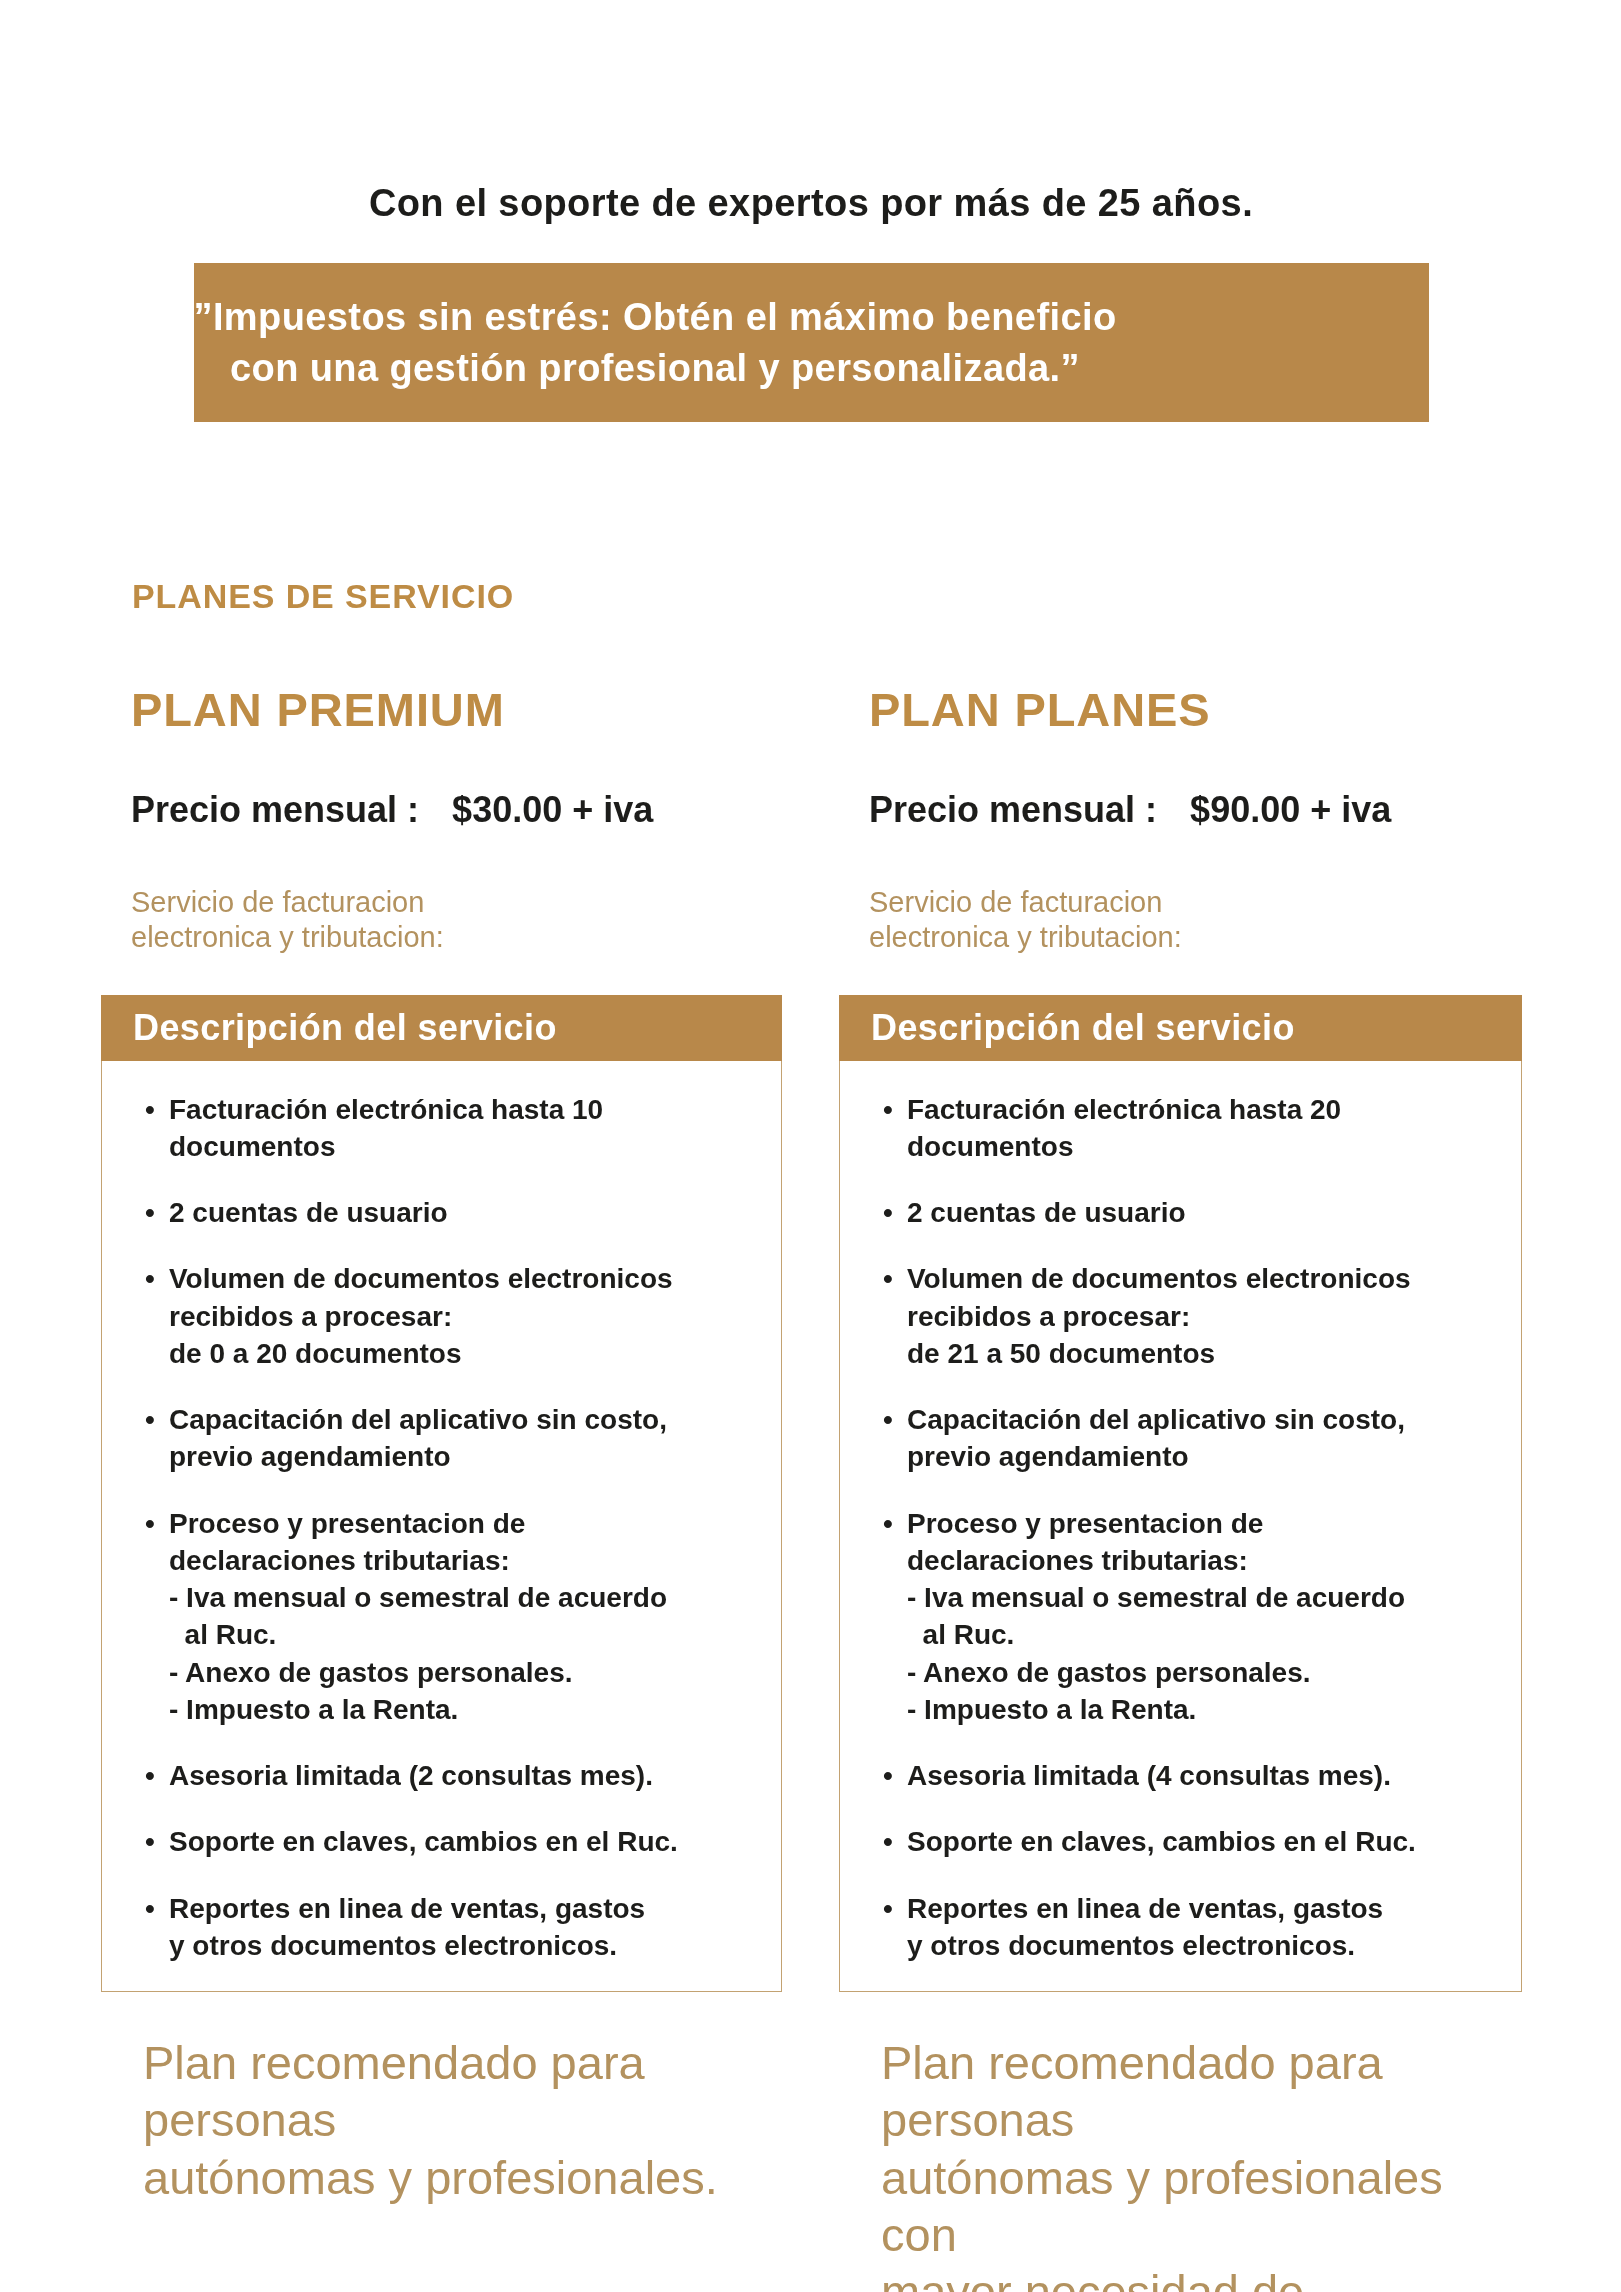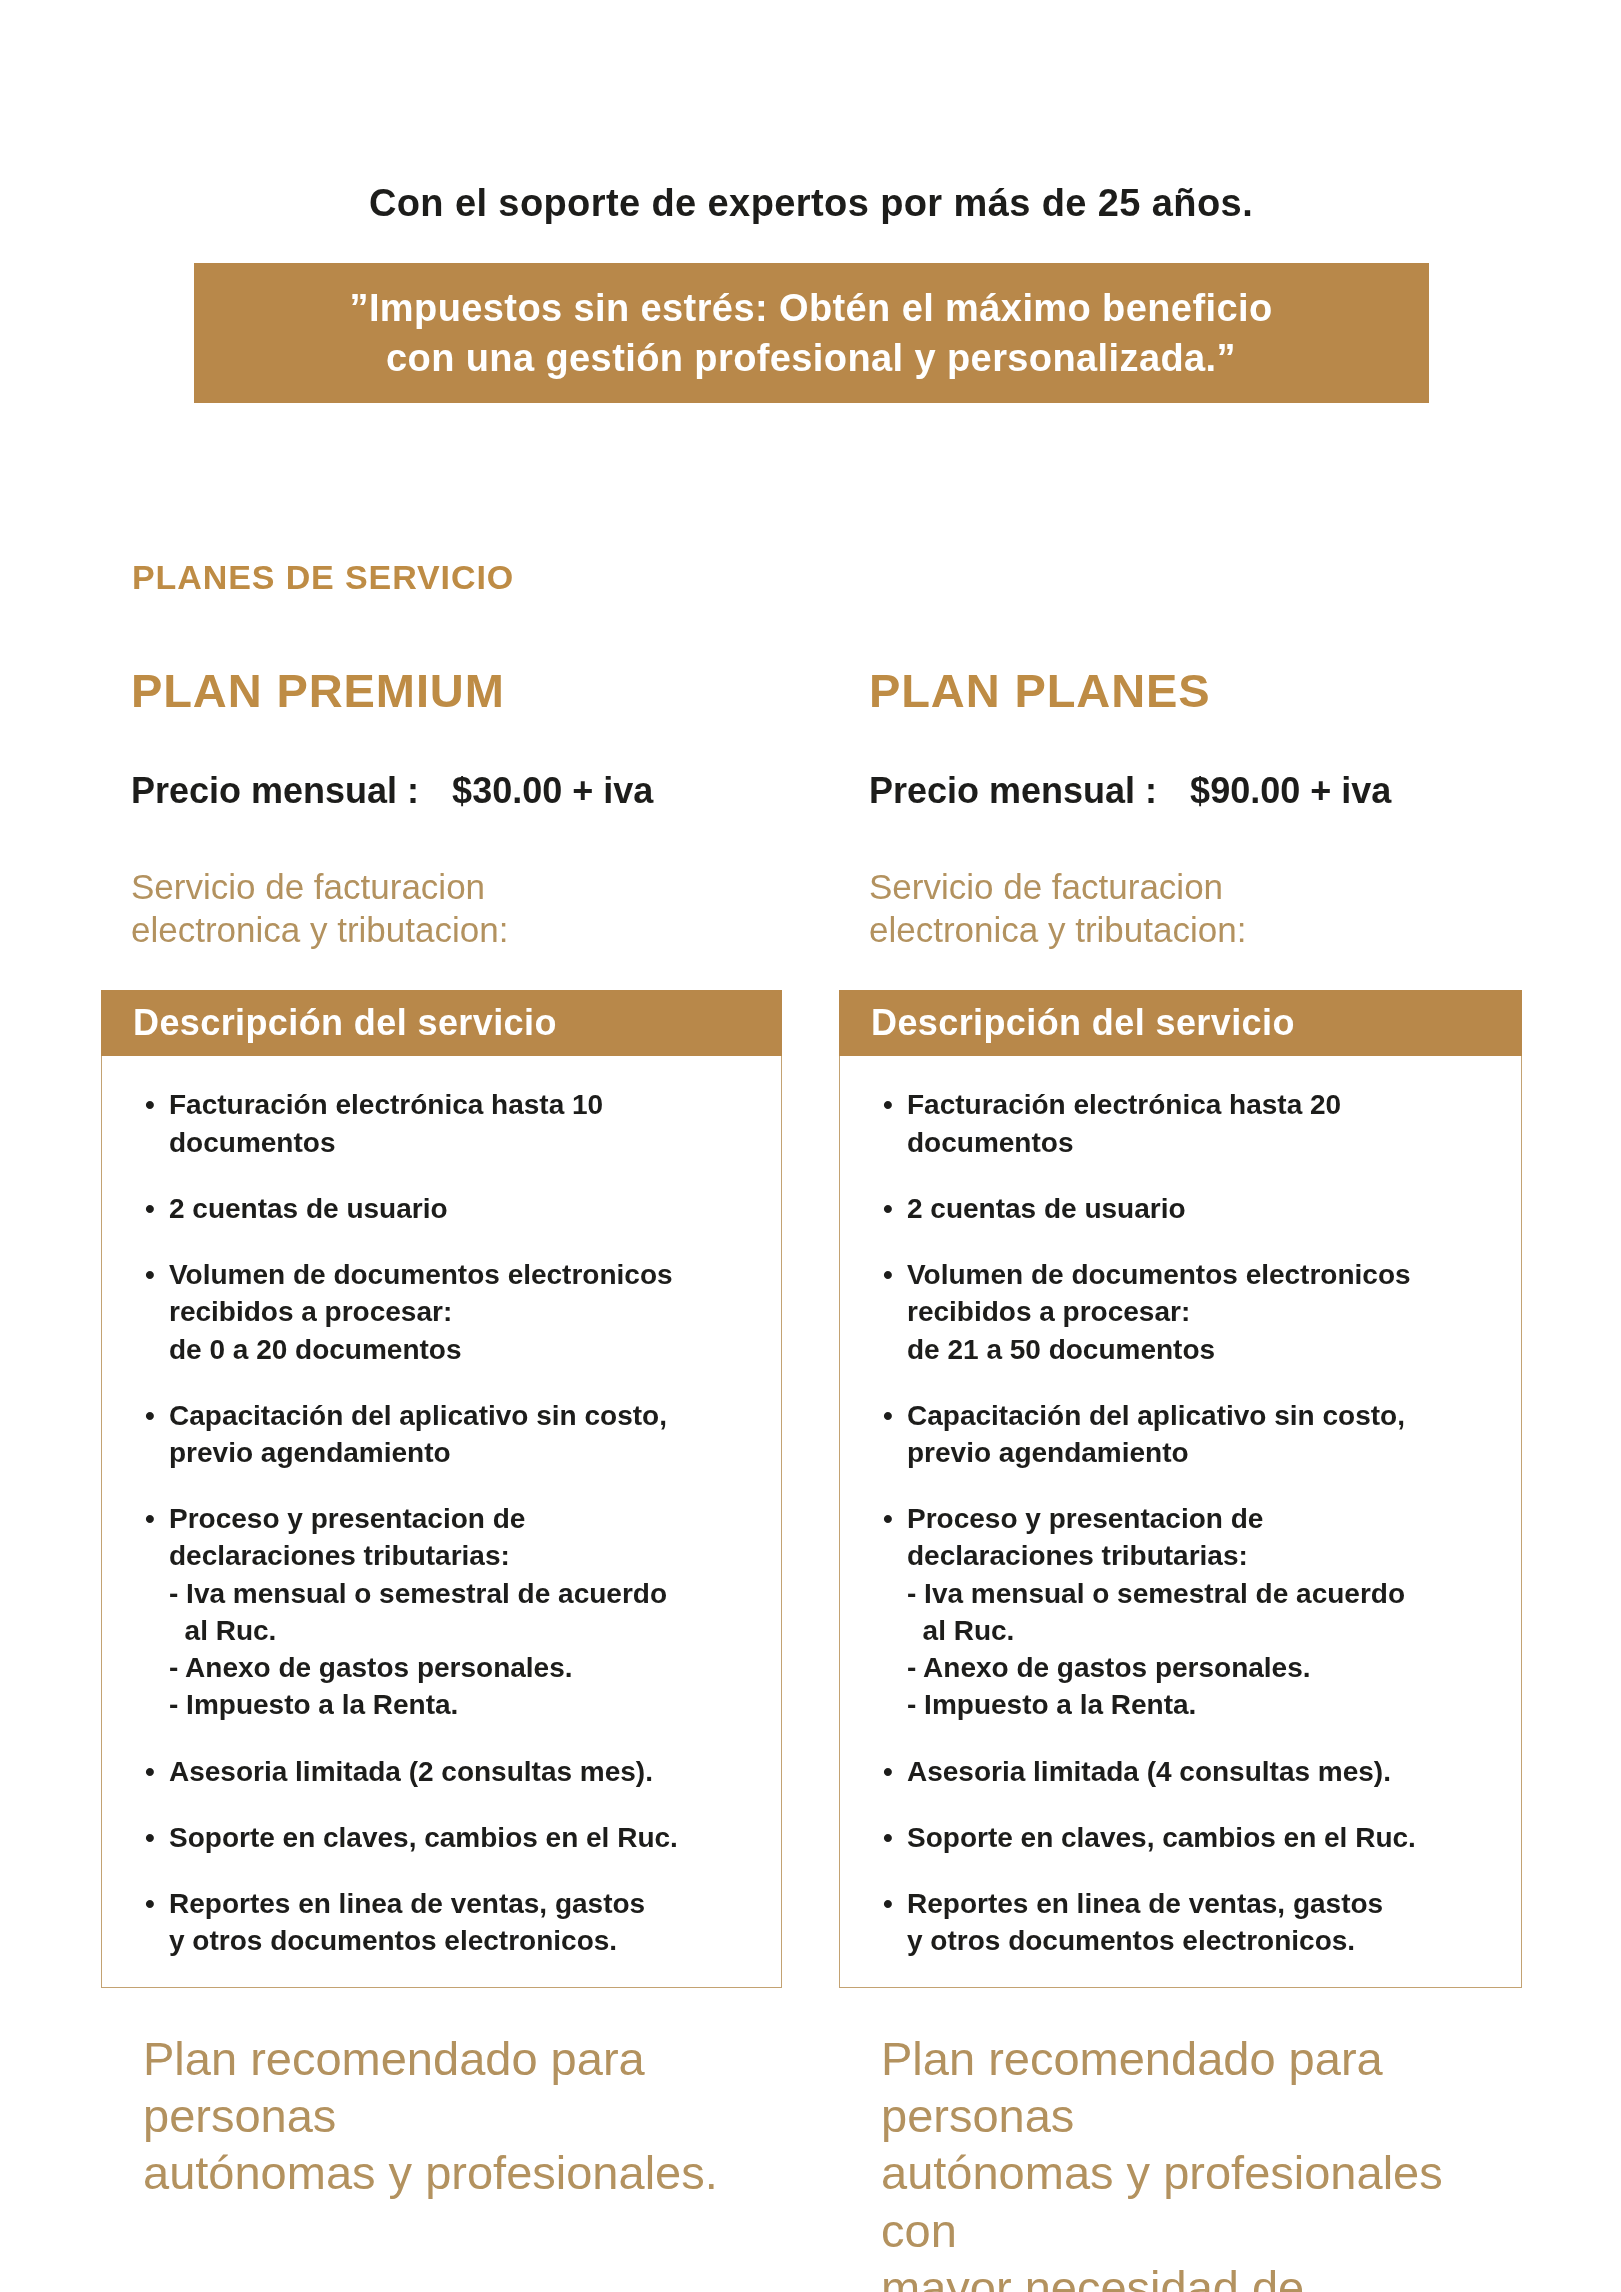--- a/index.html
+++ b/index.html
@@ -13,24 +13,24 @@
   }
   .pre { white-space:pre-wrap; }
 
   .top-heading {
     padding-top:182px;
     text-align:center;
     font-size:38px; font-weight:700; letter-spacing:0.4px;
     color:var(--text-black,#1d1d1b);
   }
   .banner {
-    width:1235px; height:140px;
+    width:1235px; height:159px;
     margin:38px auto 0;
     background:var(--gold-band,#b8884a);
-    display:flex; align-items:center; justify-content:center;
+    display:flex; align-items:center; 
   }
   .banner-text {
     color:var(--banner-text,#ffffff);
     font-size:38px; font-weight:700; text-align:center;
     line-height:1.32; letter-spacing:0.4px;
   }
   .section-title {
     margin:155px 0 0 132px;
     font-size:34px; font-weight:700; letter-spacing:0.9px;
     color:var(--gold-title,#be8c45);
@@ -47,21 +47,21 @@
     color:var(--gold-title,#be8c45);
   }
   .price-row {
     display:flex; gap:33px;
     margin:52px 0 0 30px;
     font-size:36px; font-weight:700;
     color:var(--text-black,#1d1d1b);
   }
   .subtitle {
     margin:54px 0 16px 30px;
-    font-size:35px; font-weight:400;
+    font-size:29px; font-weight:400;
     color:var(--gold-text-light,#b3925f);
     line-height:1.22;
   }
   .service-table { margin-top:39px; }
   .table-header {
     height:66px;
     background:var(--gold-band,#b8884a);
     color:var(--banner-text,#ffffff);
     font-size:36px; font-weight:700; letter-spacing:0.4px;
     display:flex; align-items:center;

